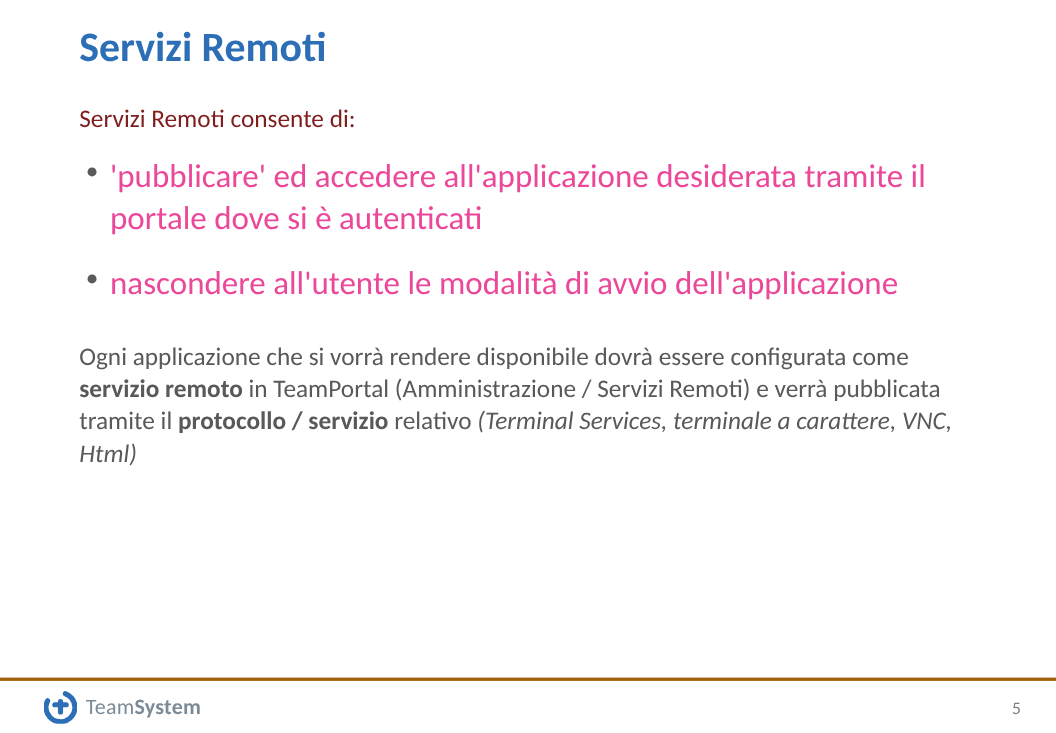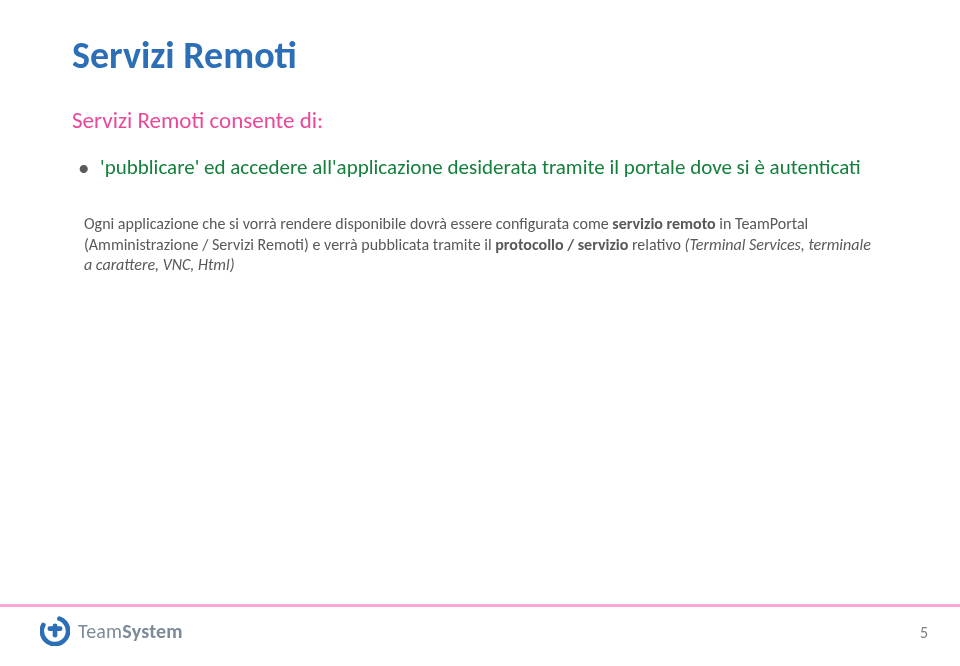--- a/index.html
+++ b/index.html
@@ -1,42 +1,43 @@
 <!DOCTYPE html>
 <html><head>
 <meta charset="utf-8">
 <style>
   html,body{margin:0;padding:0;width:960px;height:666px;background:#fff;font-family:"Segoe UI",Calibri,Arial,sans-serif;color:#333;overflow:hidden}
-  .slide{position:relative;width:960px;height:666px;box-sizing:border-box;padding:32px 72px 0 72px}
+  .slide{position:relative;width:960px;height:666px;box-sizing:border-box;padding:20px 72px 0 72px}
   h1{margin:0 0 28px 0;font-size:38px;font-weight:700;color:#2c6fb7;font-family:"Segoe UI",Calibri,Arial,sans-serif}
-  .lead{font-size:23px;color:#ec4899;margin:0 0 20px 0}
+  .lead{font-size:23px;color:#7f1d1d;margin:0 0 20px 0}
   ul.bul{list-style:none;padding:0;margin:0 0 34px 0}
-  ul.bul li{position:relative;padding-left:28px;font-size:21px;color:#15803d;line-height:1.25;margin:0 0 22px 0}
+  ul.bul li{position:relative;padding-left:28px;font-size:30px;color:#ec4899;line-height:1.25;margin:0 0 22px 0}
   ul.bul li::before{content:"•";position:absolute;left:6px;top:0;color:#5a5a5a;font-size:23px;line-height:1.25}
-  .para{font-size:16px;color:#595959;line-height:1.28;margin:12px;font-weight:400}
+  .para{font-size:23px;color:#595959;line-height:1.28;margin:0;font-weight:400}
   .para b{font-weight:700;color:#595959}
   .para i{font-style:italic}
-  .footer{position:absolute;left:0;bottom:12px;width:100%;height:50px;border-top:3px solid #f9a8d4;background:#fff;box-sizing:border-box}
+  .footer{position:absolute;left:0;bottom:0;width:100%;height:50px;border-top:3px solid #a16207;background:#fff;box-sizing:border-box}
   .logo{position:absolute;left:40px;bottom:8px;display:flex;align-items:center;gap:8px}
   .logo-mark{width:30px;height:30px}
   .logo-text{font-size:20px;color:#7d8b99;letter-spacing:.2px}
   .logo-text b{color:#7d8b99;font-weight:600}
   .page-num{position:absolute;right:32px;bottom:12px;font-size:16px;color:#808080}
 </style>
 </head>
 <body>
 
 <div class="slide">
 
   <h1>Servizi Remoti</h1>
 
   <p class="lead">Servizi Remoti consente di:</p>
 
   <ul class="bul">
     <li>'pubblicare' ed accedere all'applicazione desiderata tramite il portale dove si è autenticati</li>
+    <li>nascondere all'utente le modalità di avvio dell'applicazione</li>
   </ul>
 
   <p class="para">
     <span>Ogni applicazione che si vorrà rendere disponibile dovrà essere configurata come </span><b>servizio remoto</b><span> in TeamPortal (Amministrazione / Servizi Remoti) e verrà pubblicata tramite il </span><b>protocollo / servizio</b><span> relativo </span><i>(Terminal Services, terminale a carattere, VNC, Html)</i>
   </p>
 
   <div class="footer">
     <div class="logo">
       <svg class="logo-mark" viewBox="0 0 64 64">
         <circle cx="32" cy="32" r="28" fill="none" stroke="#2c6fb7" stroke-width="10" stroke-linecap="round" stroke-dasharray="120 40" transform="rotate(-40 32 32)"></circle>

